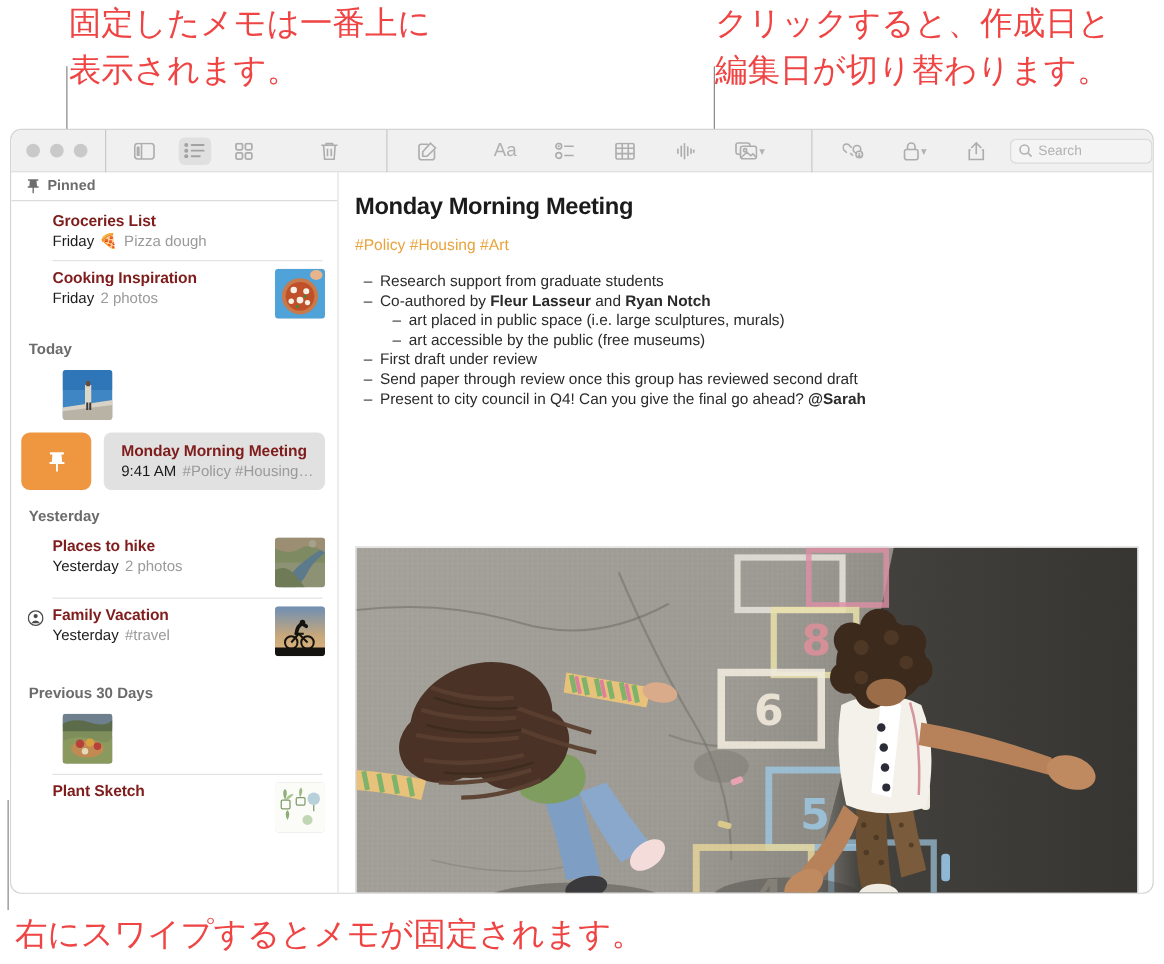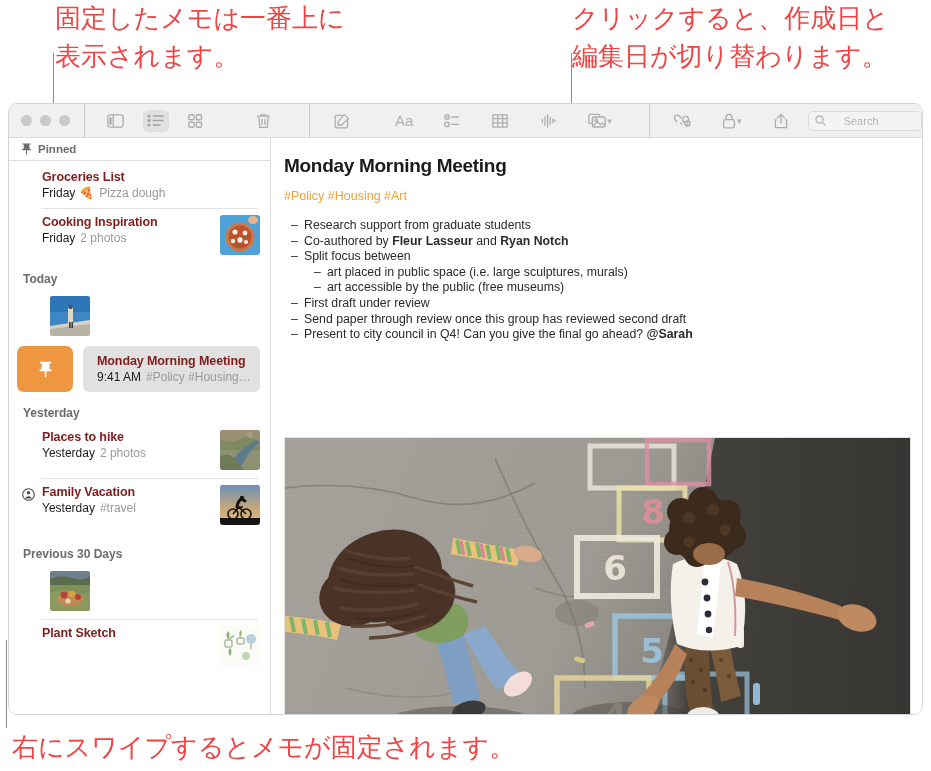--- a/index.html
+++ b/index.html
@@ -71,21 +71,21 @@
   .tb-sep { width: 1px; height: 34px; background: #c9c9c9; }
 
   .chev { font-size: 9px; color: #b2b2b2; margin-left: 1px; }
 
   .searchbox {
     width: 198px; height: 20px;
     border: 1px solid #dadada;
     border-radius: 5px;
     background: #f4f4f4;
     display: flex; align-items: center;
-    gap: 18px;
+    gap: 5px;
     padding: 0 6px;
     box-sizing: border-box;
   }
   .search-ph { font-size: 11px; color: #b3b3b3; }
 
   
   .body { display: flex; height: 577px; }
 
   
   .sidebar {
@@ -555,21 +555,20 @@
       <div class="detail">
         <div class="note-h1">Monday Morning Meeting</div>
         <div class="tags">#Policy #Housing #Art</div>
 
         <div class="body-text">
 
           <div class="bt-li">Research support from graduate students</div>
           <div class="bt-li">
             <span>Co-authored by </span><span class="bt-b">Fleur Lasseur</span><span> and </span><span class="bt-b">Ryan Notch</span>
           </div>
-          <div class="bt-li">Split focus between</div>
           <div class="bt-li2">art placed in public space (i.e. large sculptures, murals)</div>
           <div class="bt-li2">art accessible by the public (free museums)</div>
           <div class="bt-li">First draft under review</div>
           <div class="bt-li">Send paper through review once this group has reviewed second draft</div>
           <div class="bt-li">
             <span>Present to city council in Q4! Can you give the final go ahead? </span><span class="bt-b">@Sarah</span>
           </div>
         </div>
 
         <div class="photo">

